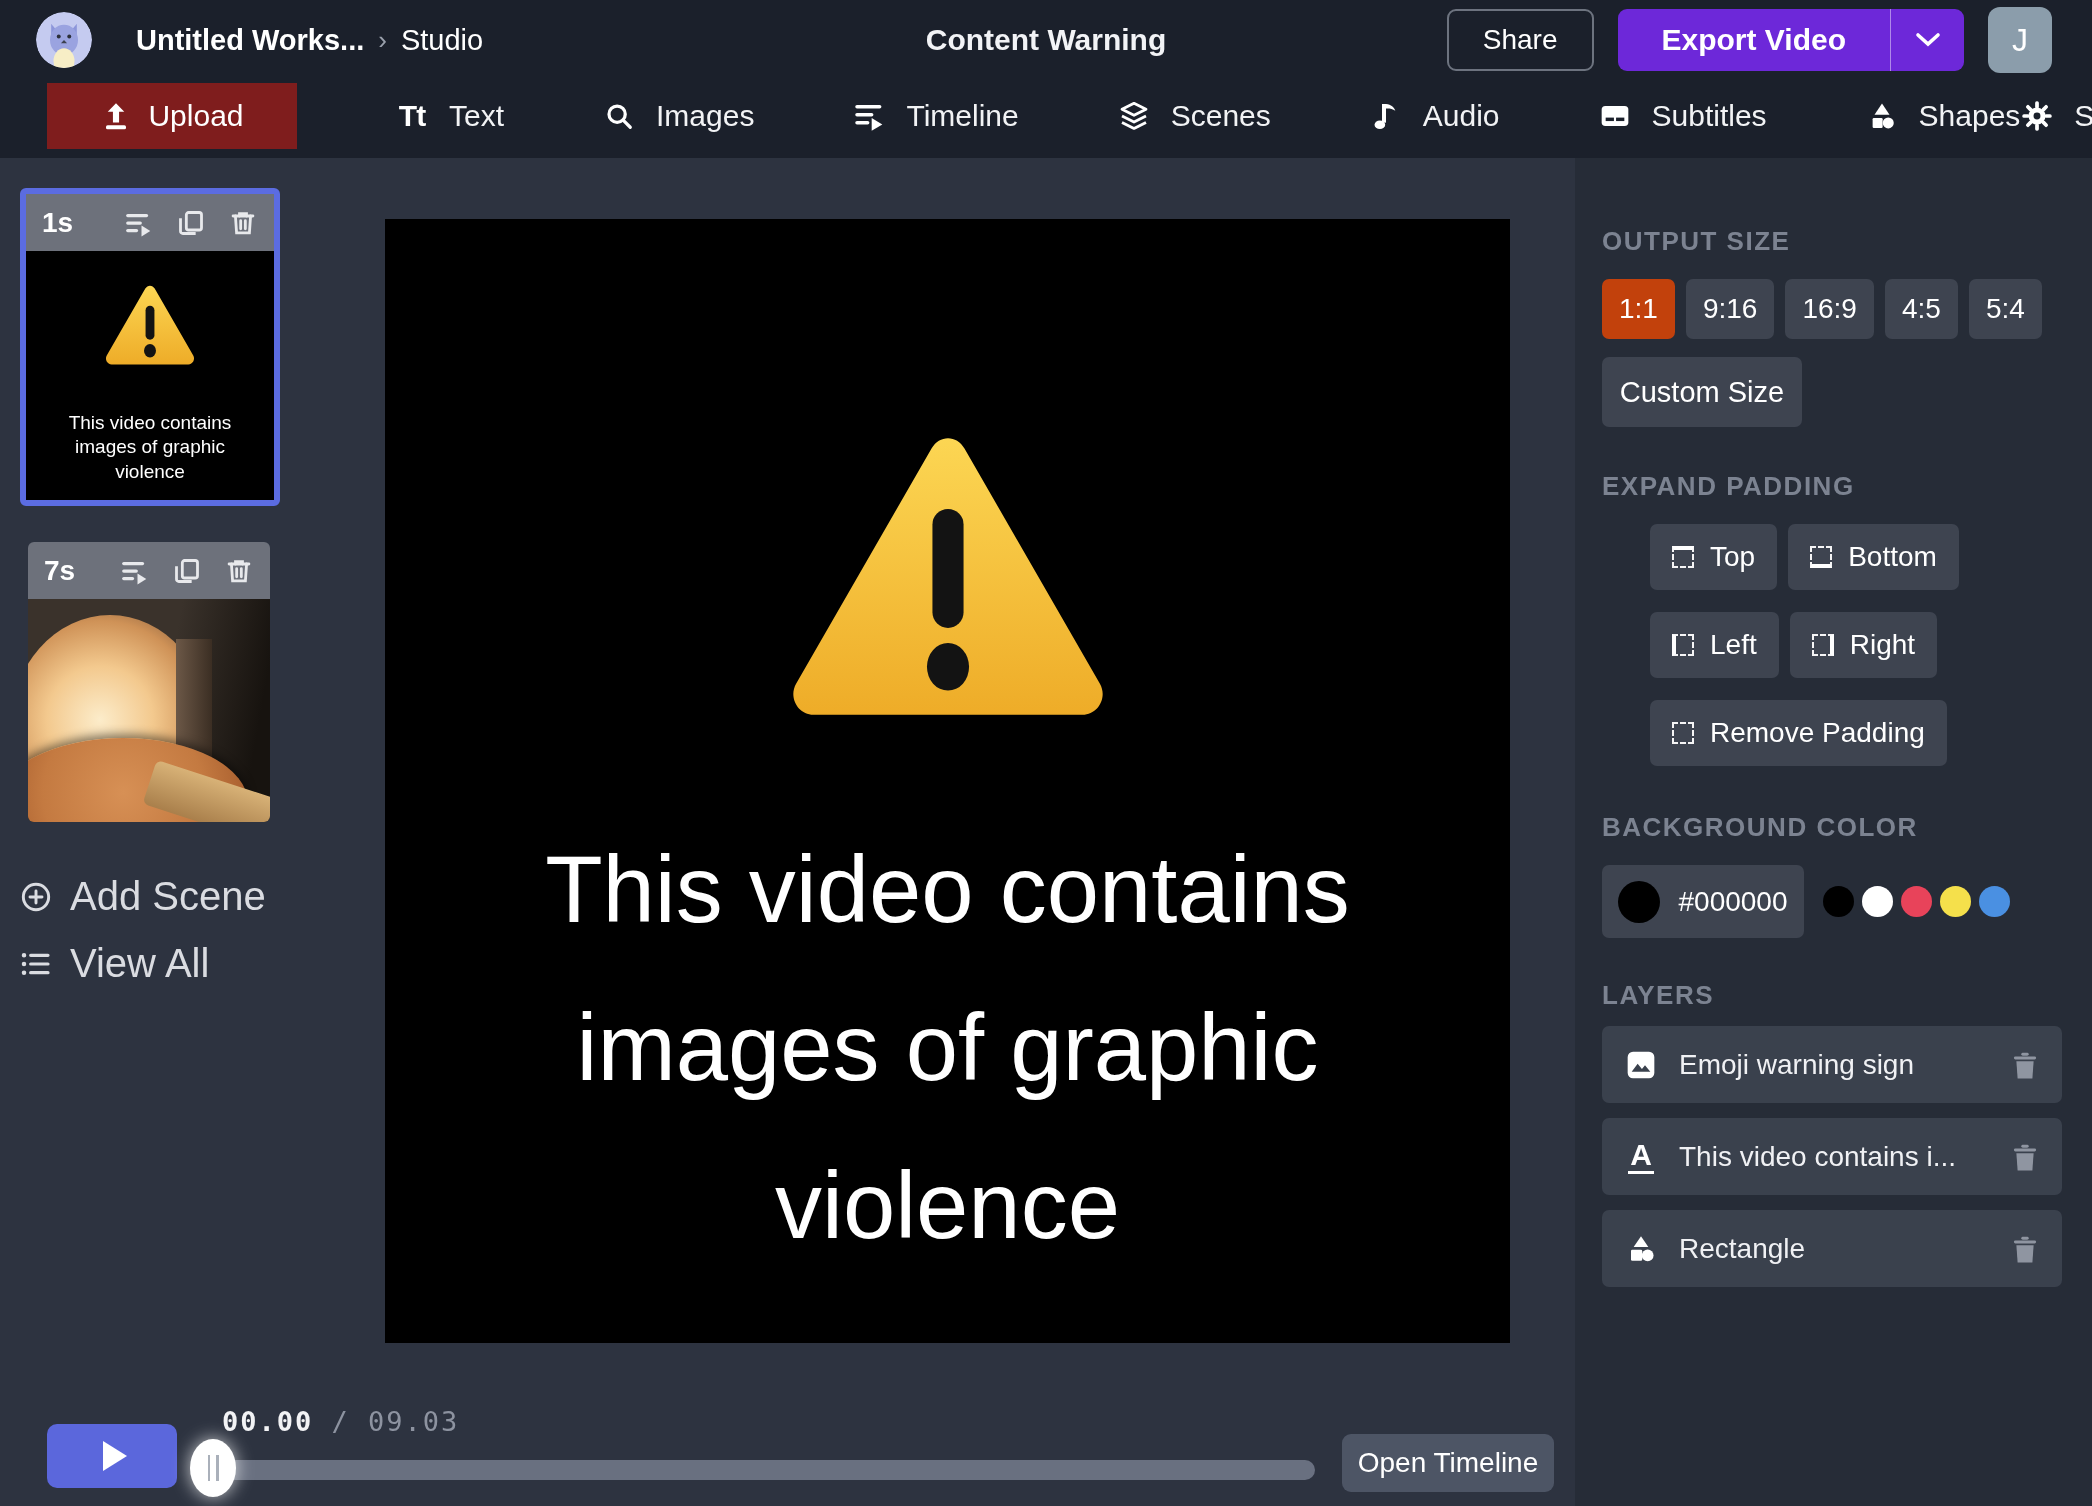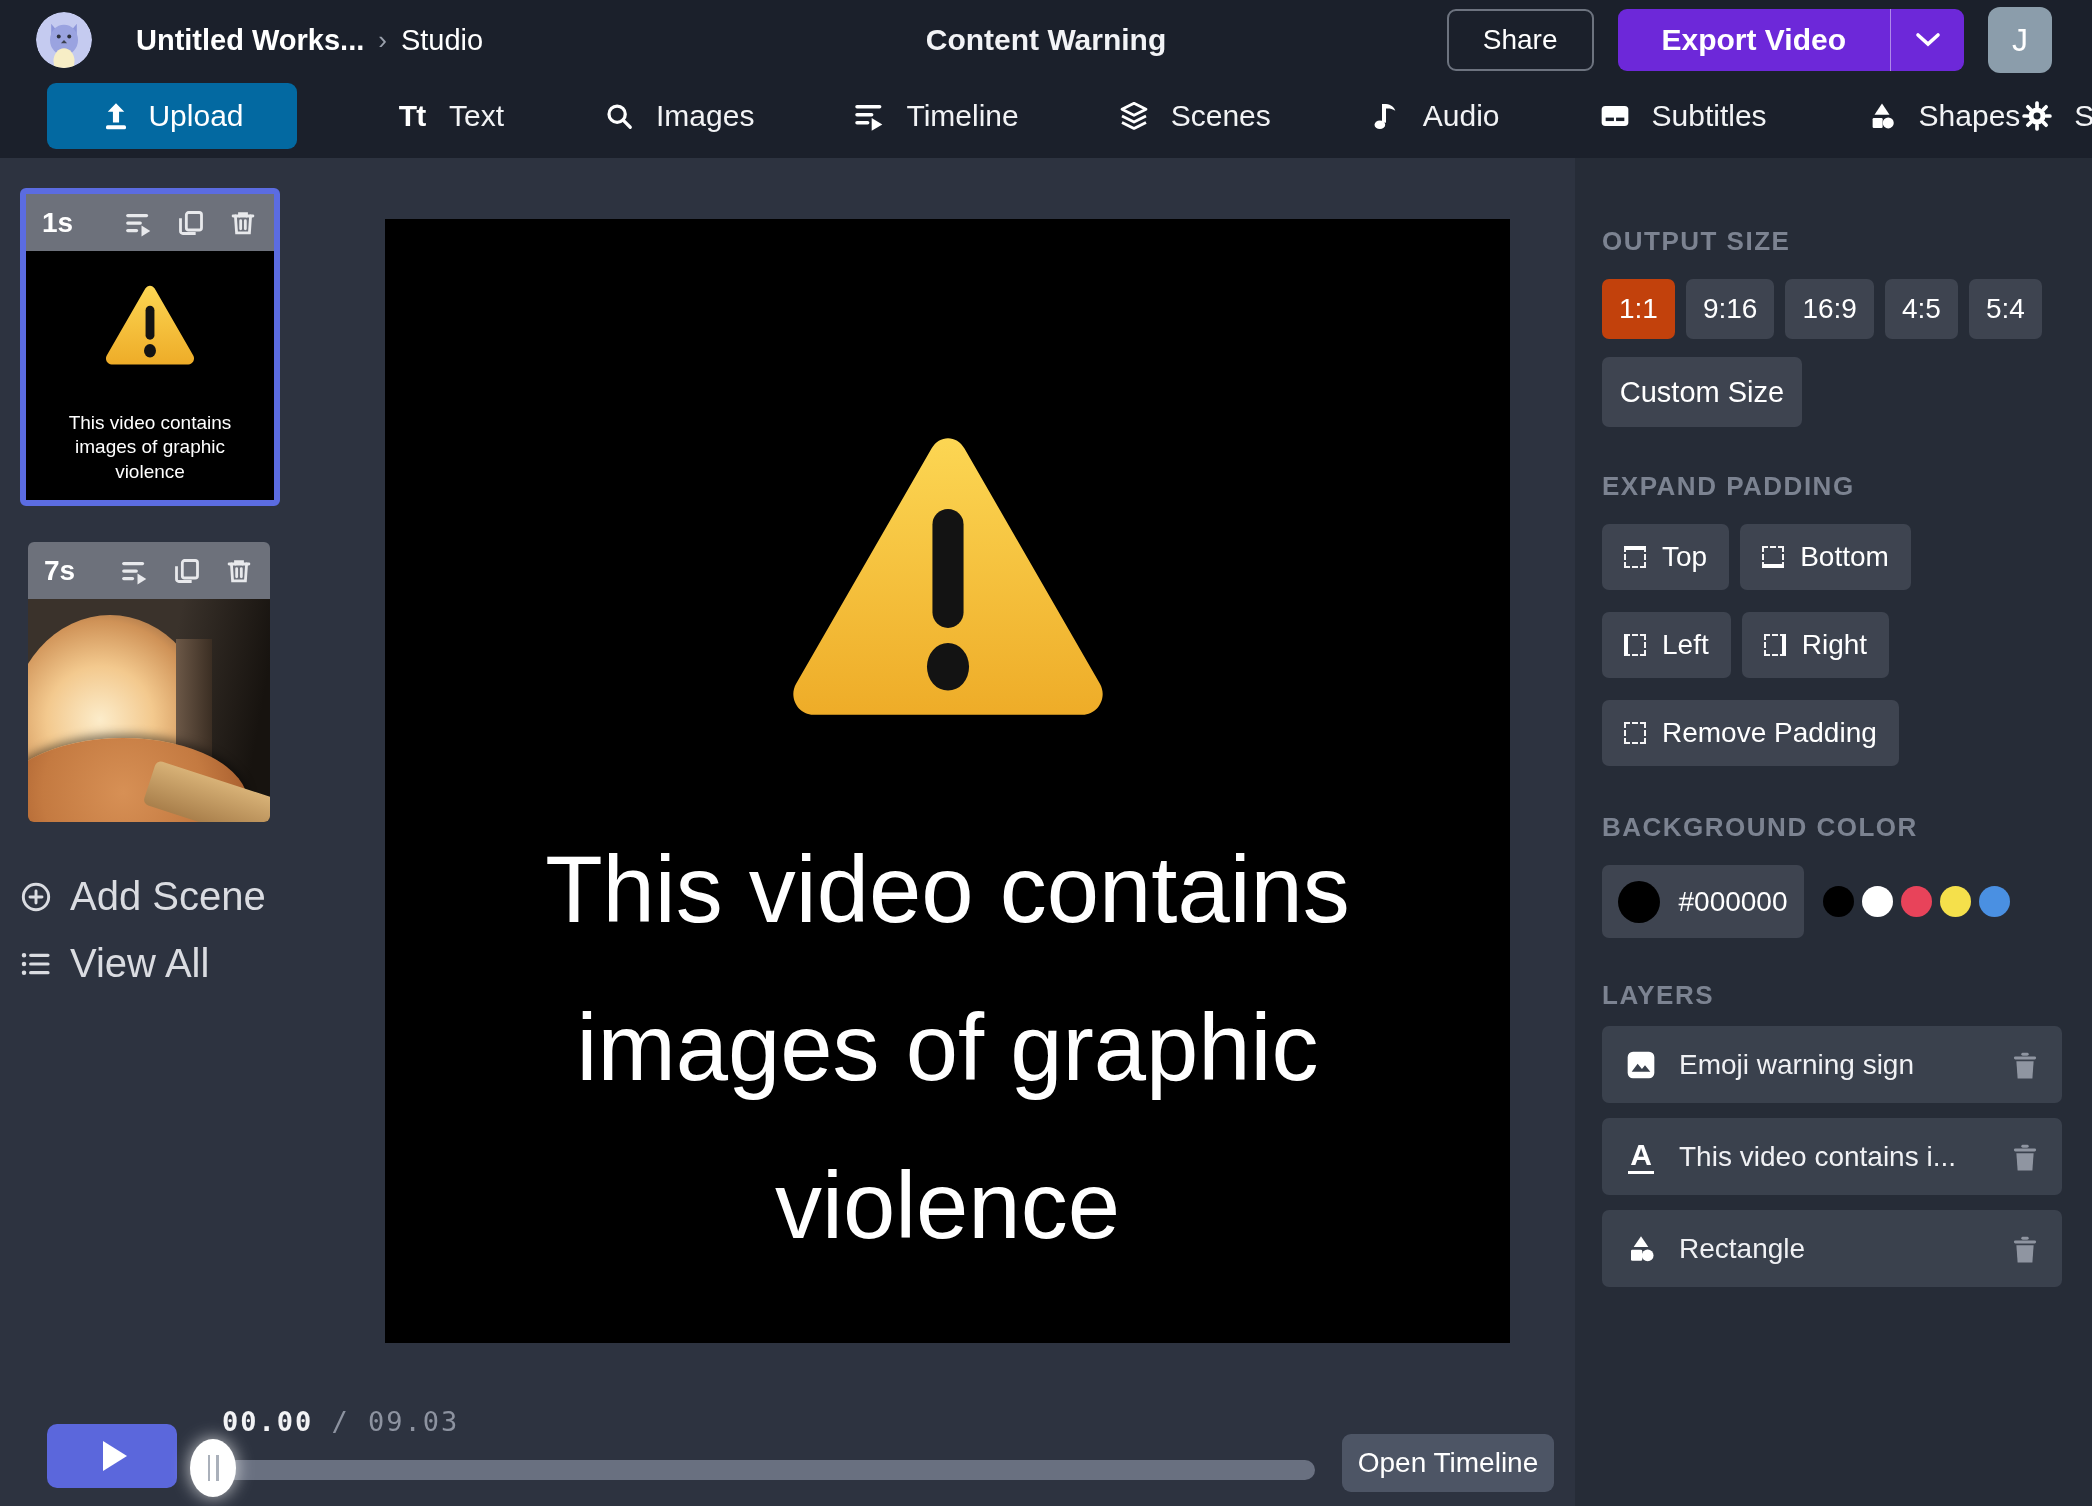--- a/index.html
+++ b/index.html
@@ -17,21 +17,21 @@
   .title-center{ position:absolute; left:0; right:0; text-align:center; font-size:30px; font-weight:700; color:#f2f3f6; pointer-events:none;}
   .top-actions{ margin-left:auto; display:flex; align-items:center; gap:24px; position:relative; z-index:2;}
   .share-btn{ height:62px; padding:0 34px; border:2px solid #6d737f; border-radius:9px; color:#fff; font-size:28px; display:flex; align-items:center; cursor:pointer; background:transparent;}
   .export-btn{ height:62px; border-radius:9px; display:flex; align-items:stretch; overflow:hidden; cursor:pointer;}
   .export-main{ padding:0 44px; display:flex; align-items:center; color:#fff; font-size:30px; font-weight:700;}
   .export-caret{ width:74px; display:flex; align-items:center; justify-content:center; border-left:1px solid rgba(255,255,255,.45);}
   .user-avatar{ width:64px; height:66px; border-radius:12px; background:#8b9dab; color:#fff; font-size:32px; display:flex; align-items:center; justify-content:center; cursor:pointer;}
 
   
   .toolbar{ height:78px; background:#1b202b; display:flex; align-items:center; padding:0 37px 6px 47px; gap:0;}
-  .upload-btn{ width:250px; height:66px; background:#0369a1; border-radius:9px; display:flex; align-items:center; justify-content:center; gap:16px; color:#fff; font-size:30px; cursor:pointer; flex:none;}
+  .upload-btn{ width:250px; height:66px; background:#7f1d1d; border-radius:0; display:flex; align-items:center; justify-content:center; gap:16px; color:#fff; font-size:30px; cursor:pointer; flex:none;}
   .tool-item{ display:flex; align-items:flex-end; gap:20px; color:#f2f3f5; font-size:30px; cursor:pointer; margin-left:98px; white-space:nowrap;}
   .tool-item .ticon{ display:flex; align-items:center; justify-content:center; width:34px; height:34px;}
   .tool-settings{ margin-left:auto; }
   .tt-glyph{ font-weight:800; font-size:30px; color:#fff; letter-spacing:-1px;}
 
   
   .main{ display:flex; height:1348px; }
   .workspace{ position:relative; flex:1; background:#2d3340; }
   .rightpanel{ width:517px; flex:none; background:#262c37; padding:68px 27px 0 27px; position:relative;}
 
@@ -78,21 +78,21 @@
 
   
   .plabel{ font-size:26px; font-weight:700; color:#7c8391; letter-spacing:1.5px; }
   .row{ display:flex; gap:11px; }
   .gbtn{ background:#3e4450; border-radius:7px; color:#fff; display:flex; align-items:center; justify-content:center; cursor:pointer;}
   .aspect-row{ margin-top:22px; }
   .aspect{ height:60px; padding:0 17px; font-size:28px;}
   .aspect.selected{ background:#5b63d4; }
   .custom-size{ margin-top:18px; width:200px; height:70px; font-size:29px;}
   .pad-section{ margin-top:44px; }
-  .pad-row{ margin-top:22px; }
+  .pad-row{ margin-top:22px;margin-left:48px; }
   .padbtn{ height:66px; padding:0 22px; font-size:28px; gap:16px; justify-content:flex-start;}
   .dash{ width:22px; height:22px; border:2px dashed rgba(255,255,255,.95); flex:none;}
   .dash.top{ border-top:4px solid #fff; }
   .dash.bottom{ border-bottom:4px solid #fff; }
   .dash.left{ border-left:4px solid #fff; }
   .dash.right{ border-right:4px solid #fff; }
   .bg-section{ margin-top:46px; }
   .bg-row{ margin-top:22px; display:flex; align-items:center; gap:19px;}
   .bgcolor-btn{ width:202px; height:73px; gap:18px; font-size:28px;}
   .bg-dot-big{ width:42px; height:42px; border-radius:50%; background:#000;}

